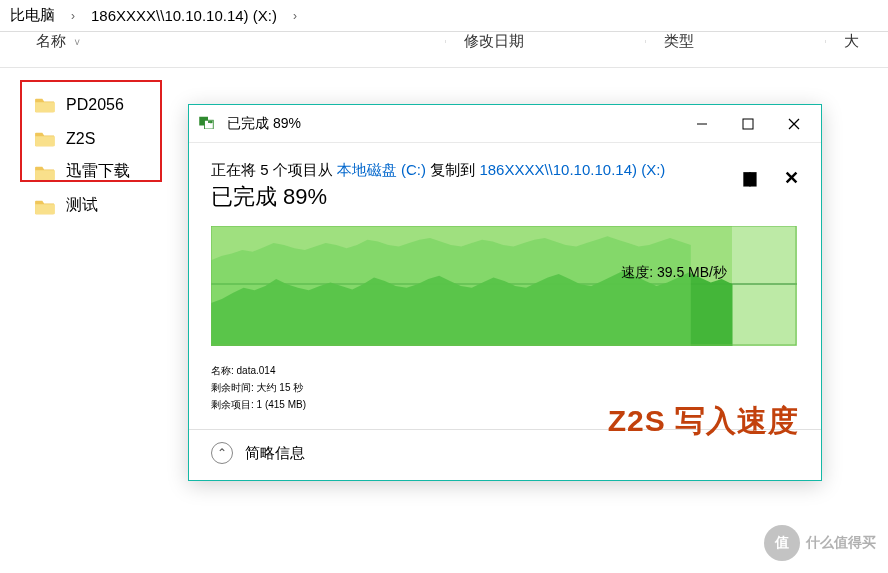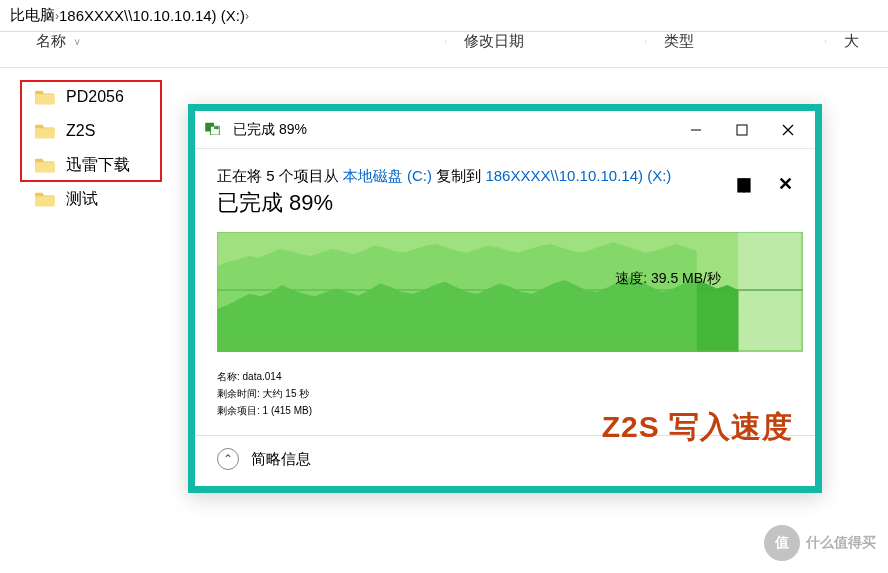--- a/index.html
+++ b/index.html
@@ -10,21 +10,21 @@
       color: #000;
       width: 888px;
       height: 573px;
       overflow: hidden;
       position: relative;
     }
     
     .breadcrumb {
       display: flex;
       align-items: center;
-      gap: 0;
+      gap: 16px;
       padding: 6px 10px;
       font-size: 15px;
       border-bottom: 1px solid #ddd;
     }
     .breadcrumb .chev { color: #666; font-size: 12px; }
     
     .col-headers {
       display: flex;
       align-items: flex-start;
       height: 36px;
@@ -35,30 +35,30 @@
     .col-headers .col { padding: 0 18px; position: relative; }
     .col-headers .col .sort { font-size: 10px; color: #888; margin-left: 4px; }
     .col-name   { width: 446px; padding-left: 36px !important; }
     .col-date   { width: 200px; }
     .col-type   { width: 180px; }
     .col-size   { width: 60px; }
     .col-sep    { position: absolute; right: 0; top: 8px; bottom: 8px; width: 1px; background: #e0e0e0; }
     
     .file-list { padding: 12px 0 0 24px; position: relative; }
     .sel-box { position: absolute; left: 20px; top: 12px; width: 142px; height: 102px; border: 2px solid #df1f1f; }
-    .file-row { display: flex; align-items: center; gap: 10px; height: 34px; font-size: 16px; padding-left: 10px; }
+    .file-row { display: flex; align-items: flex-end; gap: 10px; height: 34px; font-size: 16px; padding-left: 10px; }
     .folder-icon svg { width: 22px; height: 18px; display: block; }
     
     .dialog {
       position: absolute;
       left: 188px;
       top: 104px;
       width: 634px;
       background: #fff;
-      border: 7px solid #14b8a6;
+      border: 1px solid #14b8a6;
       box-shadow: 0 4px 20px rgba(0,0,0,0.18);
     }
     .titlebar {
       display: flex;
       align-items: center;
       height: 38px;
       padding: 0 4px 0 10px;
       border-bottom: 1px solid #e9e9e9;
       background: #fff;
     }

